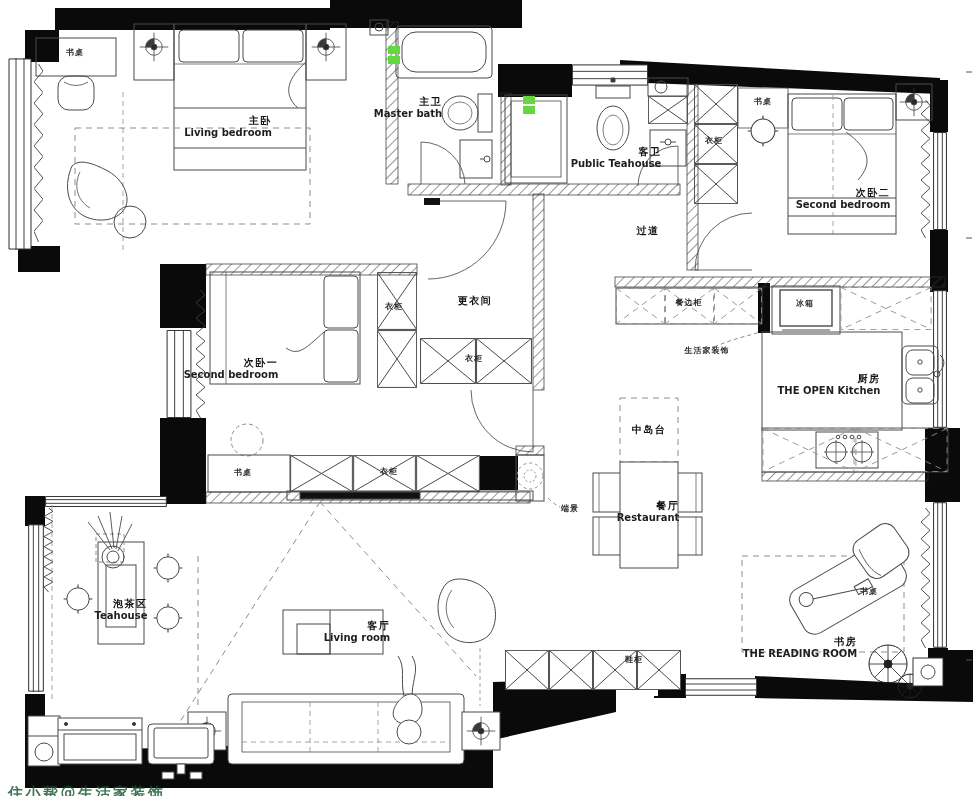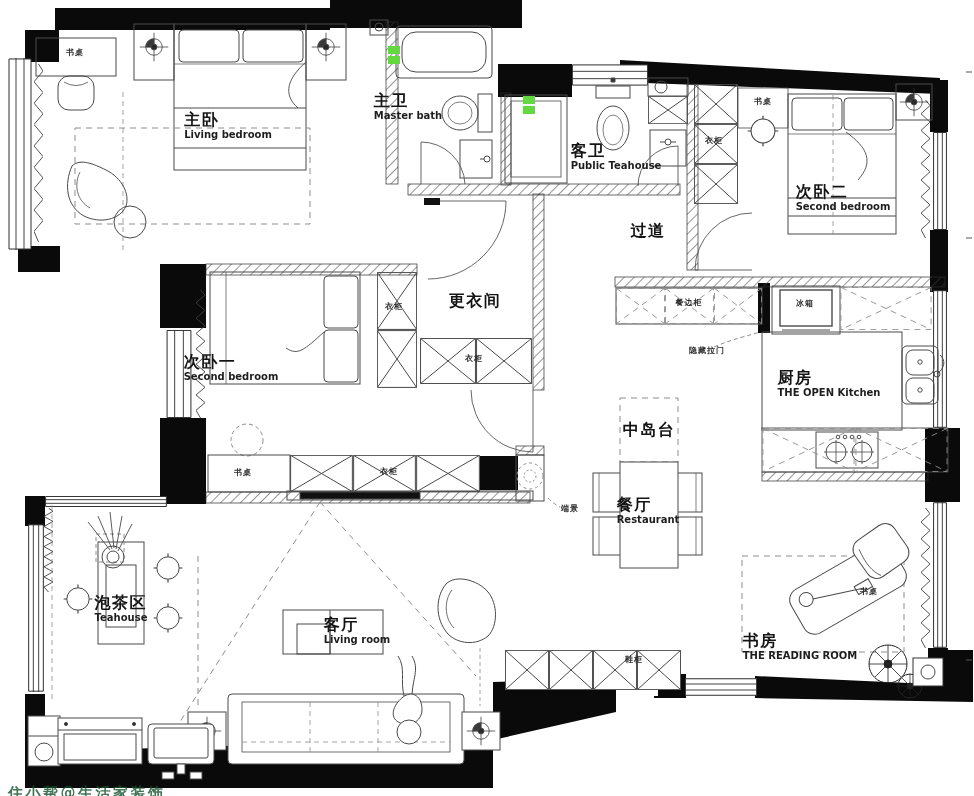--- a/index.html
+++ b/index.html
@@ -1,21 +1,21 @@
 <!DOCTYPE html>
 <html><head>
 <meta charset="utf-8">
 <style>
   html,body{margin:0;padding:0;background:#fff;}
   .canvas{position:relative;width:974px;height:796px;background:#fff;overflow:hidden;
           font-family:"DejaVu Sans",sans-serif;}
   .plan-svg{position:absolute;left:0;top:0;}
   .lbl{position:absolute;transform:translate(-50%,-50%);display:flex;flex-direction:column;
-       align-items:flex-start;line-height:1.15;white-space:nowrap;z-index:4;}
-  .lbl .zh{font-size:16px;font-weight:700;color:#141414;letter-spacing:1.5px;}
+       align-items:flex-end;line-height:1.15;white-space:nowrap;z-index:4;}
+  .lbl .zh{font-size:10px;font-weight:700;color:#141414;letter-spacing:1.5px;}
   .lbl .en{font-size:10px;font-weight:700;color:#1e1e1e;letter-spacing:0;}
   .lbl.fur .zh{font-size:8px;letter-spacing:1px;color:#2d2d2d;}
   .watermark{position:absolute;left:8px;top:744px;font-size:15px;font-weight:700;
              color:#14532d;opacity:.8;letter-spacing:2.5px;z-index:6;margin-top:40px;}
 </style>
 </head>
 <body>
 
 <div class="canvas">
 
@@ -455,21 +455,21 @@
 <div class="lbl fur" style="left:389px;top:472px">
   <span class="zh">衣柜</span>
     </div>
 <div class="lbl fur" style="left:689px;top:303px">
   <span class="zh">餐边柜</span>
     </div>
 <div class="lbl fur" style="left:805px;top:304px">
   <span class="zh">冰箱</span>
     </div>
 <div class="lbl fur" style="left:707px;top:351px">
-  <span class="zh">隐藏拉门</span>
+  <span class="zh">生活家装饰</span>
     </div>
 <div class="lbl fur" style="left:570px;top:509px">
   <span class="zh">端景</span>
     </div>
 <div class="lbl fur" style="left:634px;top:660px">
   <span class="zh">鞋柜</span>
     </div>
 
 <div class="watermark">住小帮@生活家装饰</div>
 

